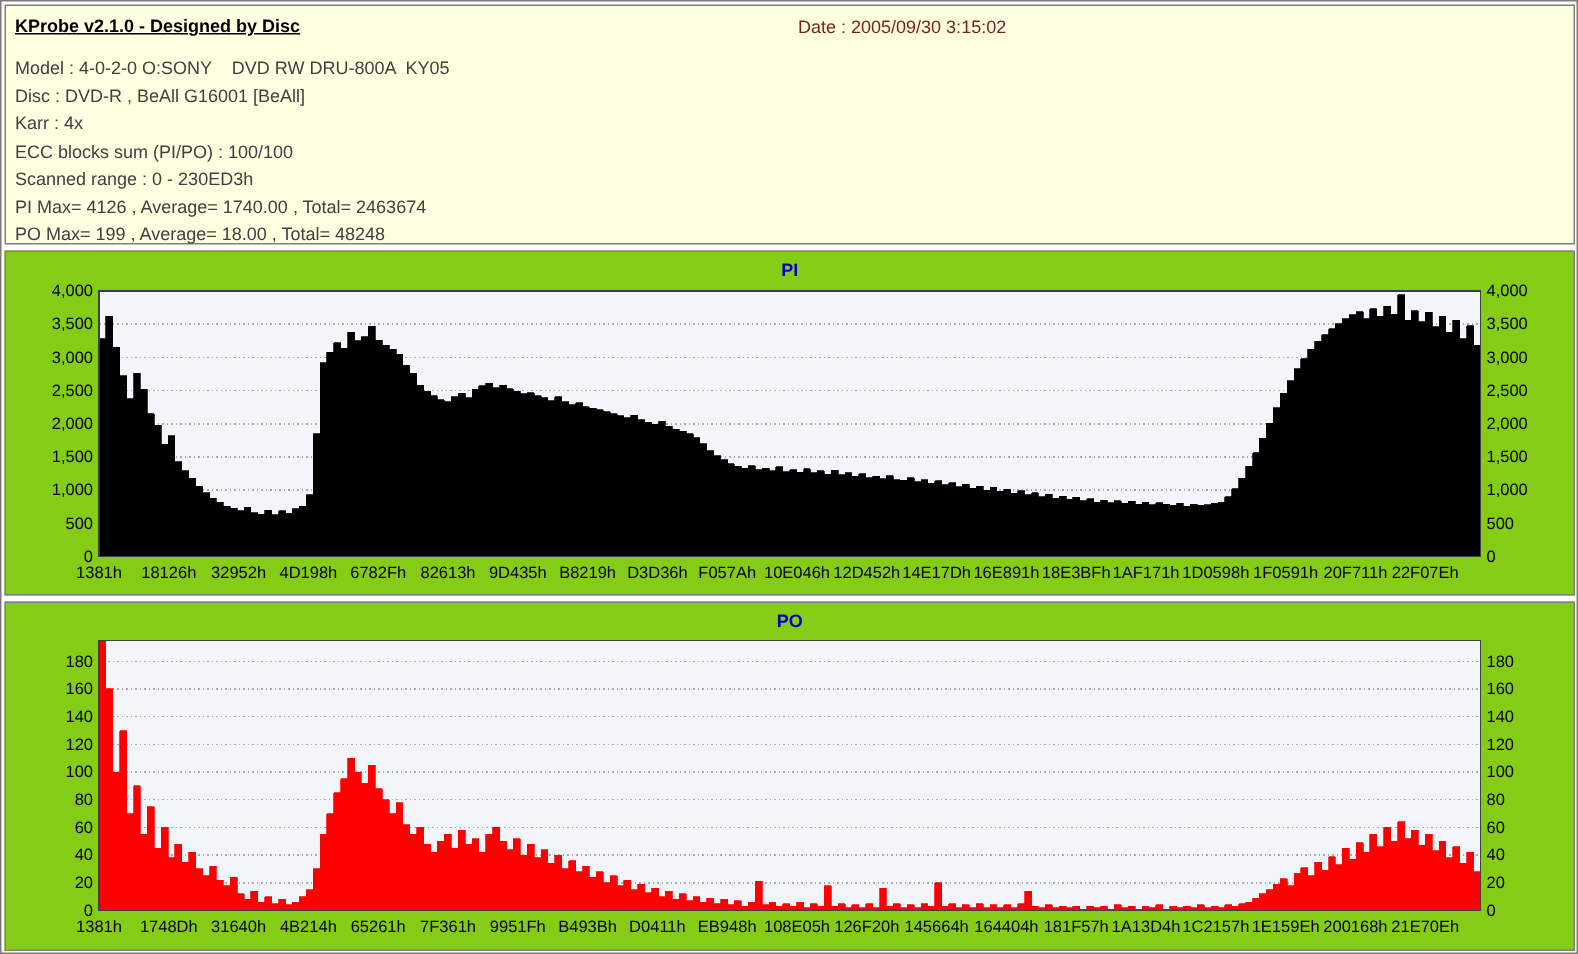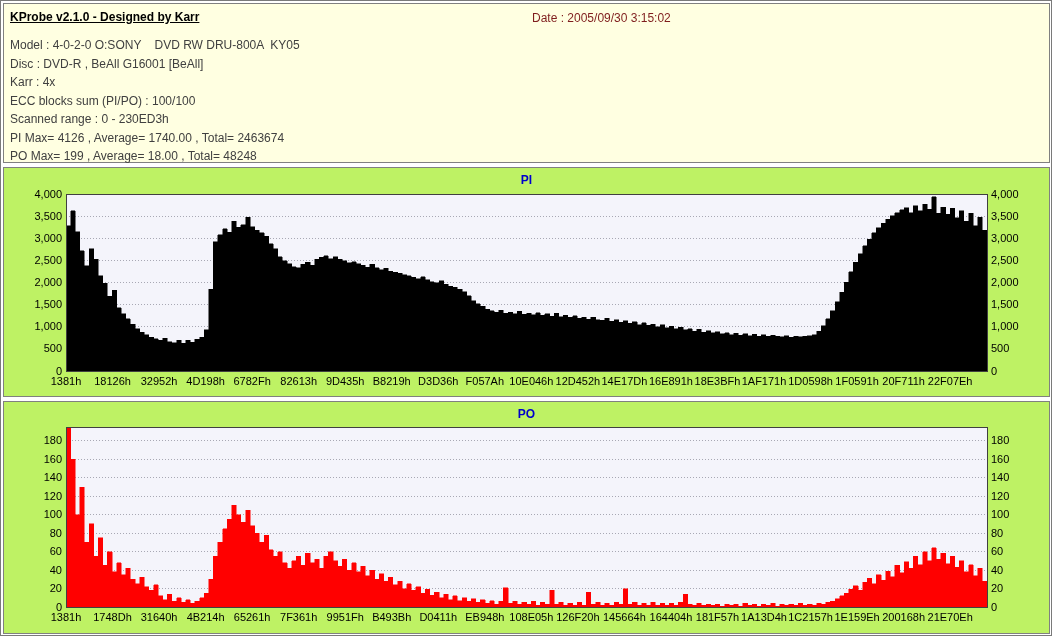--- a/index.html
+++ b/index.html
@@ -9,34 +9,34 @@
     font-family:"Liberation Sans", sans-serif;
     -webkit-font-smoothing:none;
   }
   .window{position:absolute;inset:0;border:1px solid #7a7a7a;background:#ffffff;box-sizing:border-box;}
   .panel{position:absolute;box-sizing:border-box;border:1px solid #808080;}
   .header-panel{left:2px;top:2px;width:1047px;height:160px;background:#FFFFE1;}
   .app-title{position:absolute;left:6px;top:6px;font-size:12px;font-weight:bold;text-decoration:underline;color:#000;}
   .scan-date{position:absolute;left:528px;top:7px;font-size:12px;color:#7f1d1d;}
   .info-lines{position:absolute;left:6px;top:32px;font-size:12px;color:#404040;}
   .info-line{white-space:pre;line-height:18.5px;}
-  .chart-panel{background:#bef264;}
+  .chart-panel{background:#84cc16;}
   .pi-panel{left:2px;top:166px;width:1047px;height:230px;}
   .po-panel{left:2px;top:400px;width:1047px;height:233px;padding-left:40px;}
   .chart-title{position:absolute;top:5px;left:0;right:0;text-align:center;font-size:12px;font-weight:bold;z-index:2;}
   .plot{position:absolute;inset:0;z-index:1;}
   svg text{font-family:"Liberation Sans", sans-serif;fill:#000;}
 </style>
 </head>
 <body>
 
 <div class="window">
 
   <div class="panel header-panel">
-    <div class="app-title">KProbe v2.1.0 - Designed by Karr</div>
+    <div class="app-title">KProbe v2.1.0 - Designed by Disc</div>
     <div class="scan-date">Date : 2005/09/30 3:15:02</div>
     <div class="info-lines">
       <div class="info-line">Model : 4-0-2-0 O:SONY    DVD RW DRU-800A  KY05</div>
       <div class="info-line">Disc : DVD-R , BeAll G16001 [BeAll]</div>
       <div class="info-line">Karr : 4x</div>
       <div class="info-line">ECC blocks sum (PI/PO) : 100/100</div>
       <div class="info-line">Scanned range : 0 - 230ED3h</div>
       <div class="info-line">PI Max= 4126 , Average= 1740.00 , Total= 2463674</div>
       <div class="info-line">PO Max= 199 , Average= 18.00 , Total= 48248</div>
     </div>

